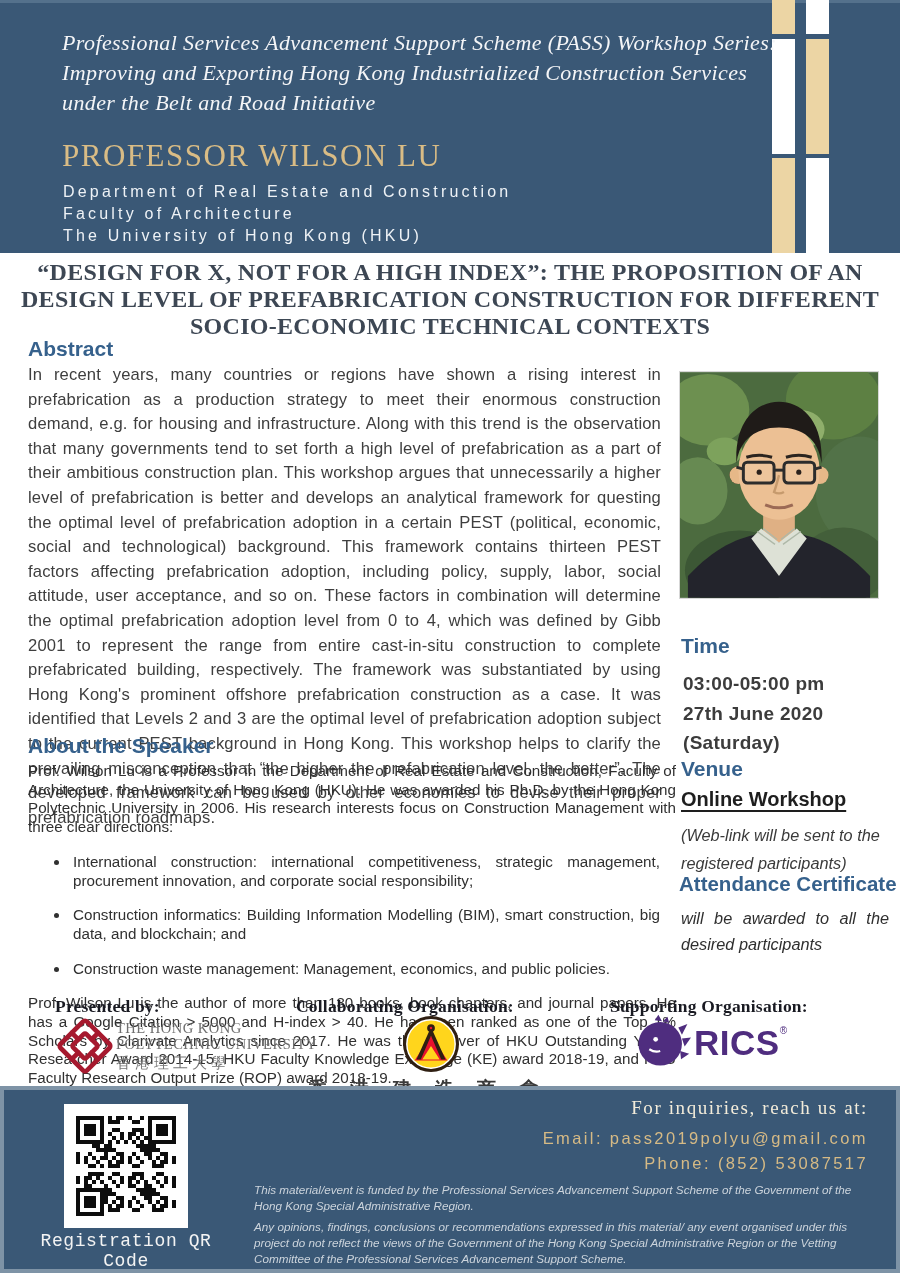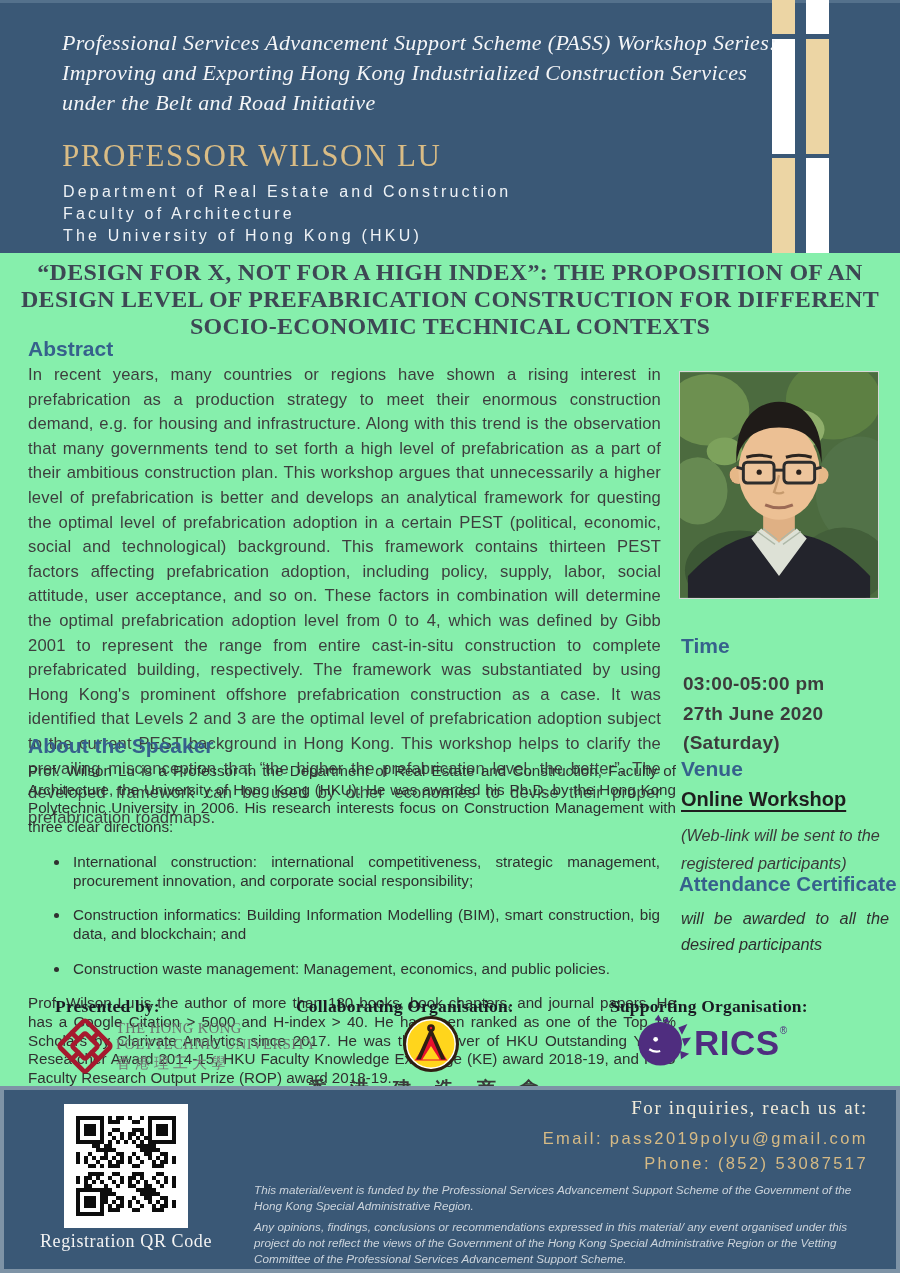--- a/index.html
+++ b/index.html
@@ -1,16 +1,16 @@
 <!DOCTYPE html>
 <html><head>
 <meta charset="utf-8">
 <style>
   html,body{margin:0;padding:0;background:#e9e9e9;}
-  .poster{position:relative;width:900px;height:1273px;background:#86efac;margin:0 auto;
+  .poster{position:relative;width:900px;height:1273px;background:#ffffff;margin:0 auto;
           font-family:"Liberation Sans",sans-serif;overflow:hidden;}
 
   
   .band{position:absolute;left:0;top:0;width:900px;height:253px;background:#3a5876;}
   .band-topline{position:absolute;left:0;top:0;width:900px;height:3px;background:#54718c;}
   .stripe{position:absolute;width:23px;}
   .s-tan{background:#ecd5a4;}
   .s-white{background:#ffffff;}
   .series{position:absolute;left:62px;top:28px;font-family:"Liberation Serif",serif;
           font-style:italic;font-size:22px;line-height:30px;color:#f4f5f7;letter-spacing:.4px;}
@@ -74,21 +74,21 @@
 
   
   .footer{position:absolute;left:0;top:1086px;width:900px;height:187px;background:#3a5876;
           border:4px solid #7e93a6;box-sizing:border-box;}
   .qr-box{position:absolute;left:60px;top:14px;width:124px;height:124px;background:#ffffff;
           display:flex;align-items:center;justify-content:center;cursor:pointer;}
   #qr-grid{display:grid;grid-template-columns:repeat(25,4px);grid-auto-rows:4px;}
   #qr-grid i{display:block;}
   #qr-grid i.on{background:#0d0d0d;}
   .qr-caption{position:absolute;left:17px;top:141px;width:210px;text-align:center;
-          font-family:Liberation Serif, serif;font-size:18px;color:#f3f3f3;letter-spacing:.6px;}
+          font-family:Liberation Mono, monospace;font-size:18px;color:#f3f3f3;letter-spacing:.6px;}
   .inquiries{position:absolute;right:28px;top:7px;font-family:"Liberation Serif",serif;
           font-size:19px;color:#f3ecda;letter-spacing:1.6px;}
   .contact{position:absolute;right:28px;font-size:16.5px;color:#d6ba85;letter-spacing:2.4px;}
   .email{top:39px;cursor:pointer;}
   .phone{top:64px;cursor:pointer;}
   .disc{position:absolute;left:250px;width:622px;font-style:italic;font-size:11.7px;
           line-height:16px;color:#ccd4dc;}
   .disc1{top:92px;}
   .disc2{top:129px;}
 </style>

